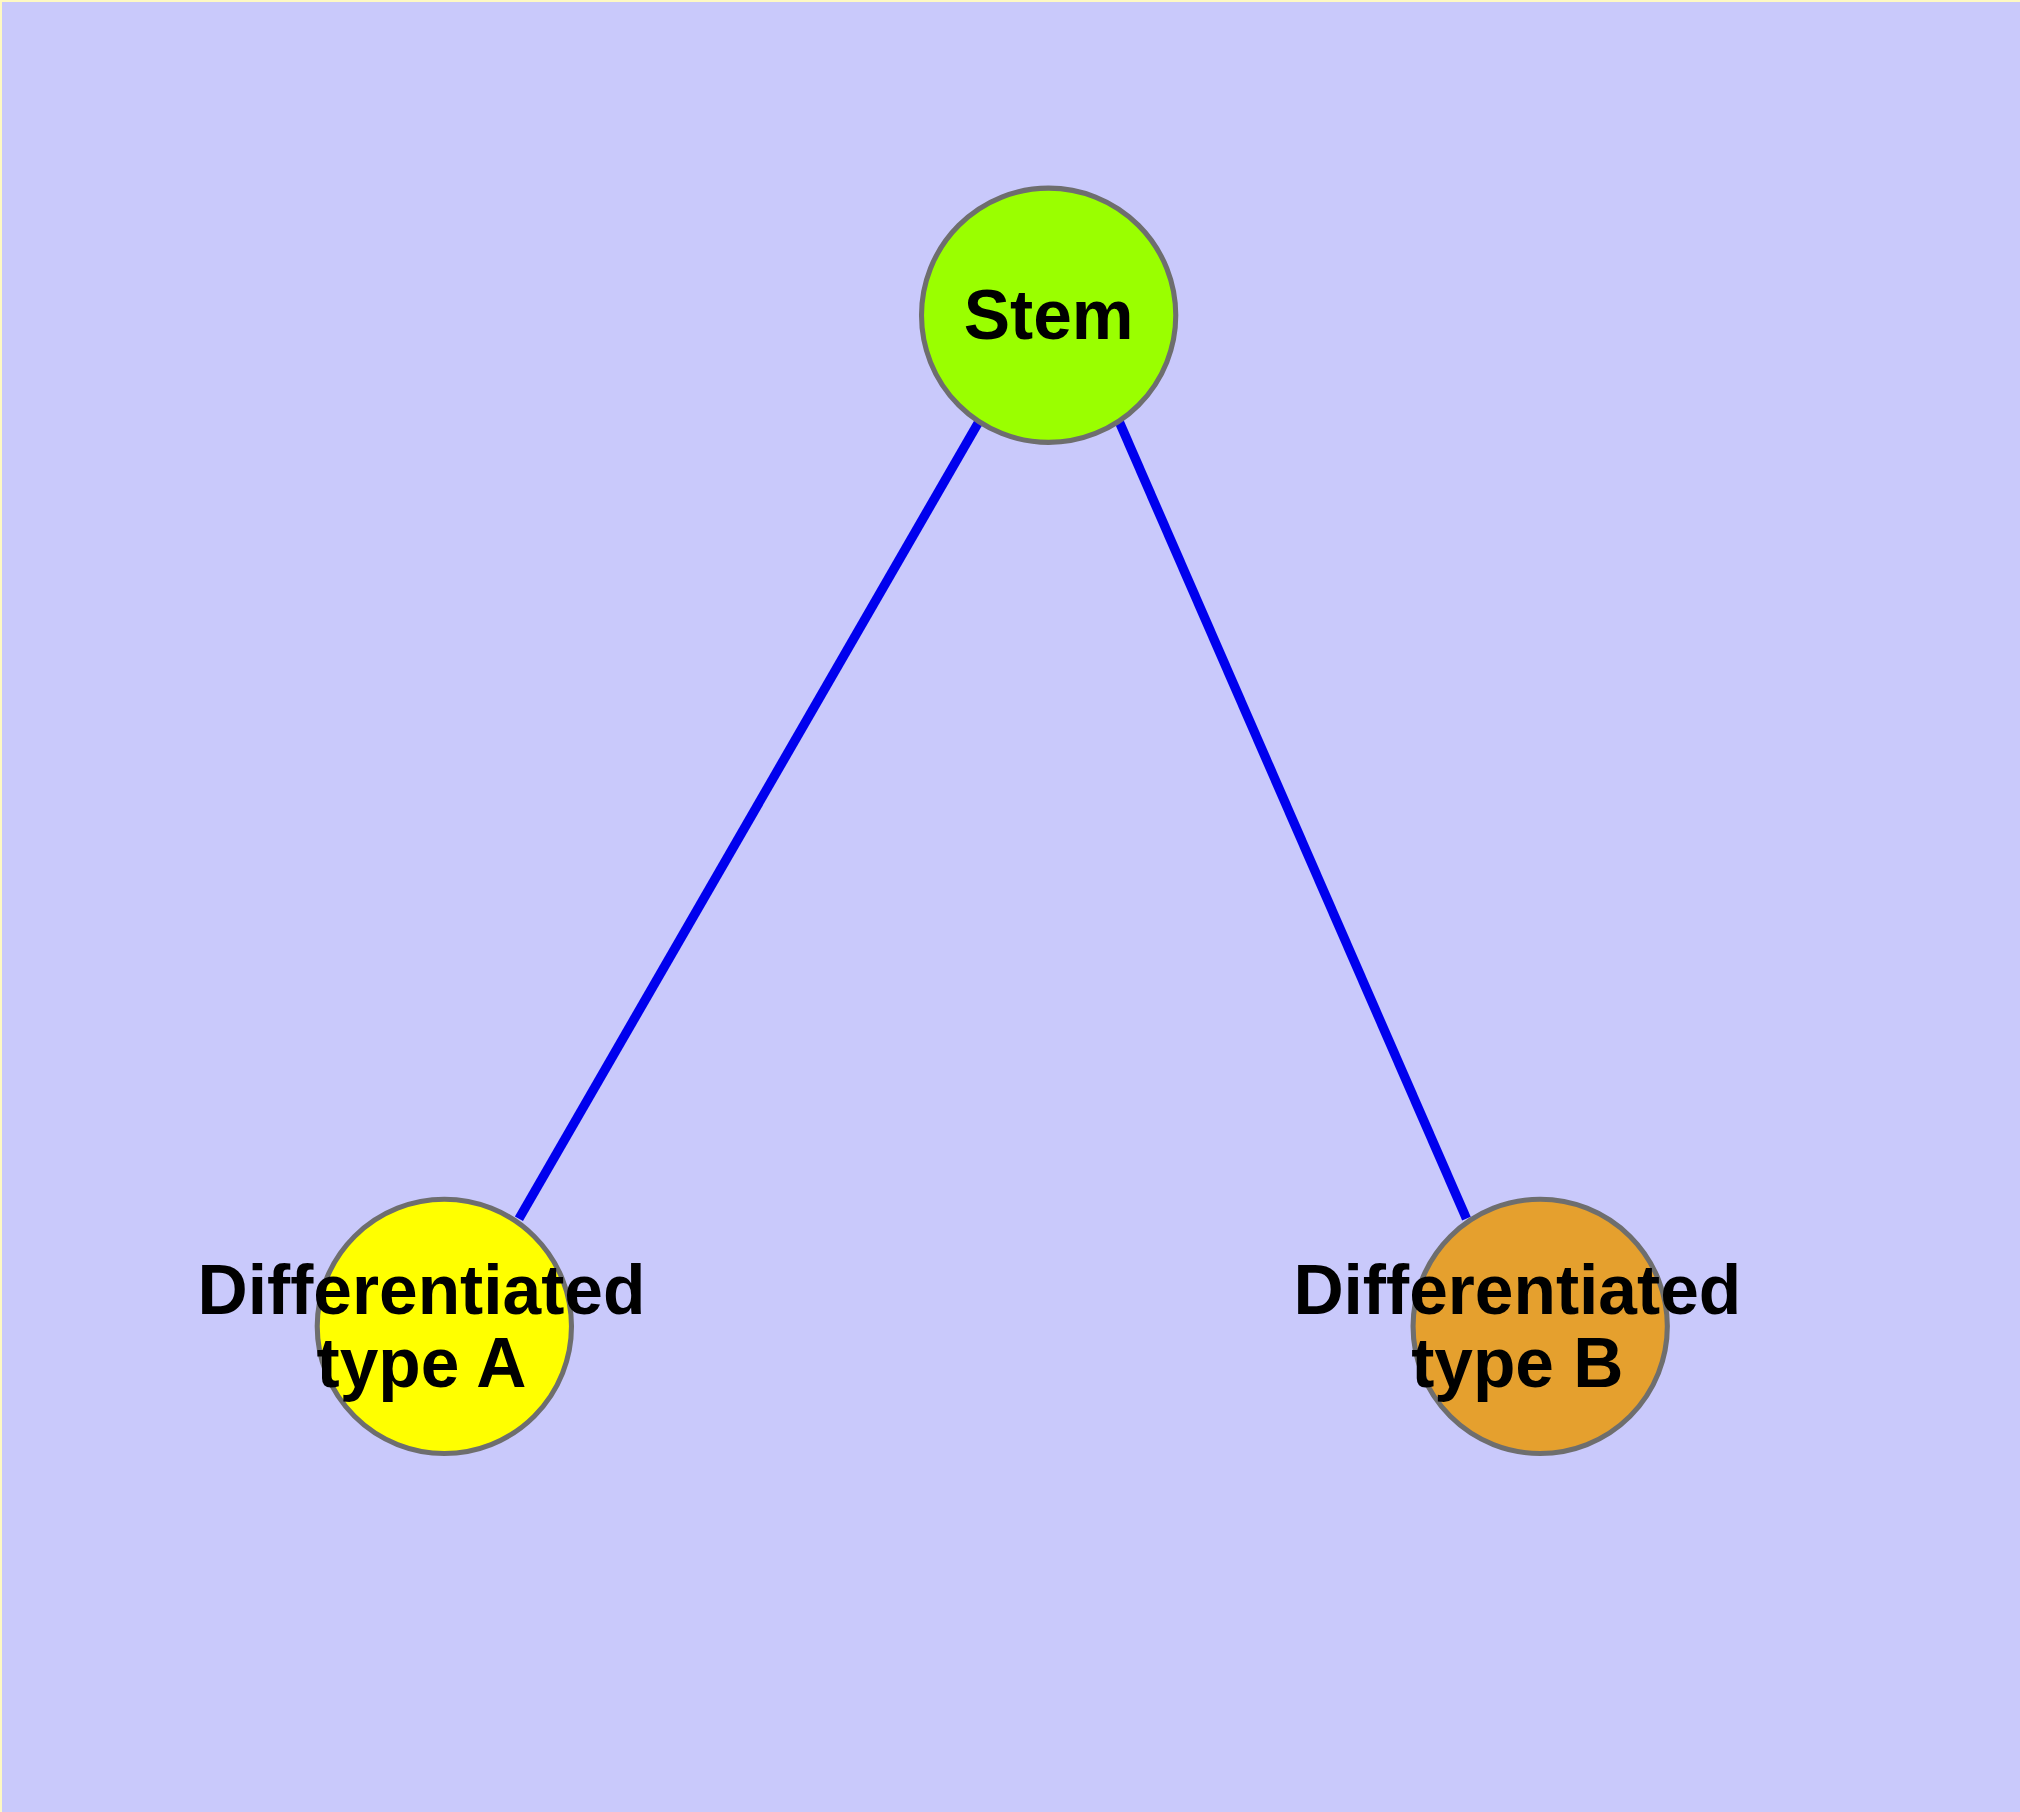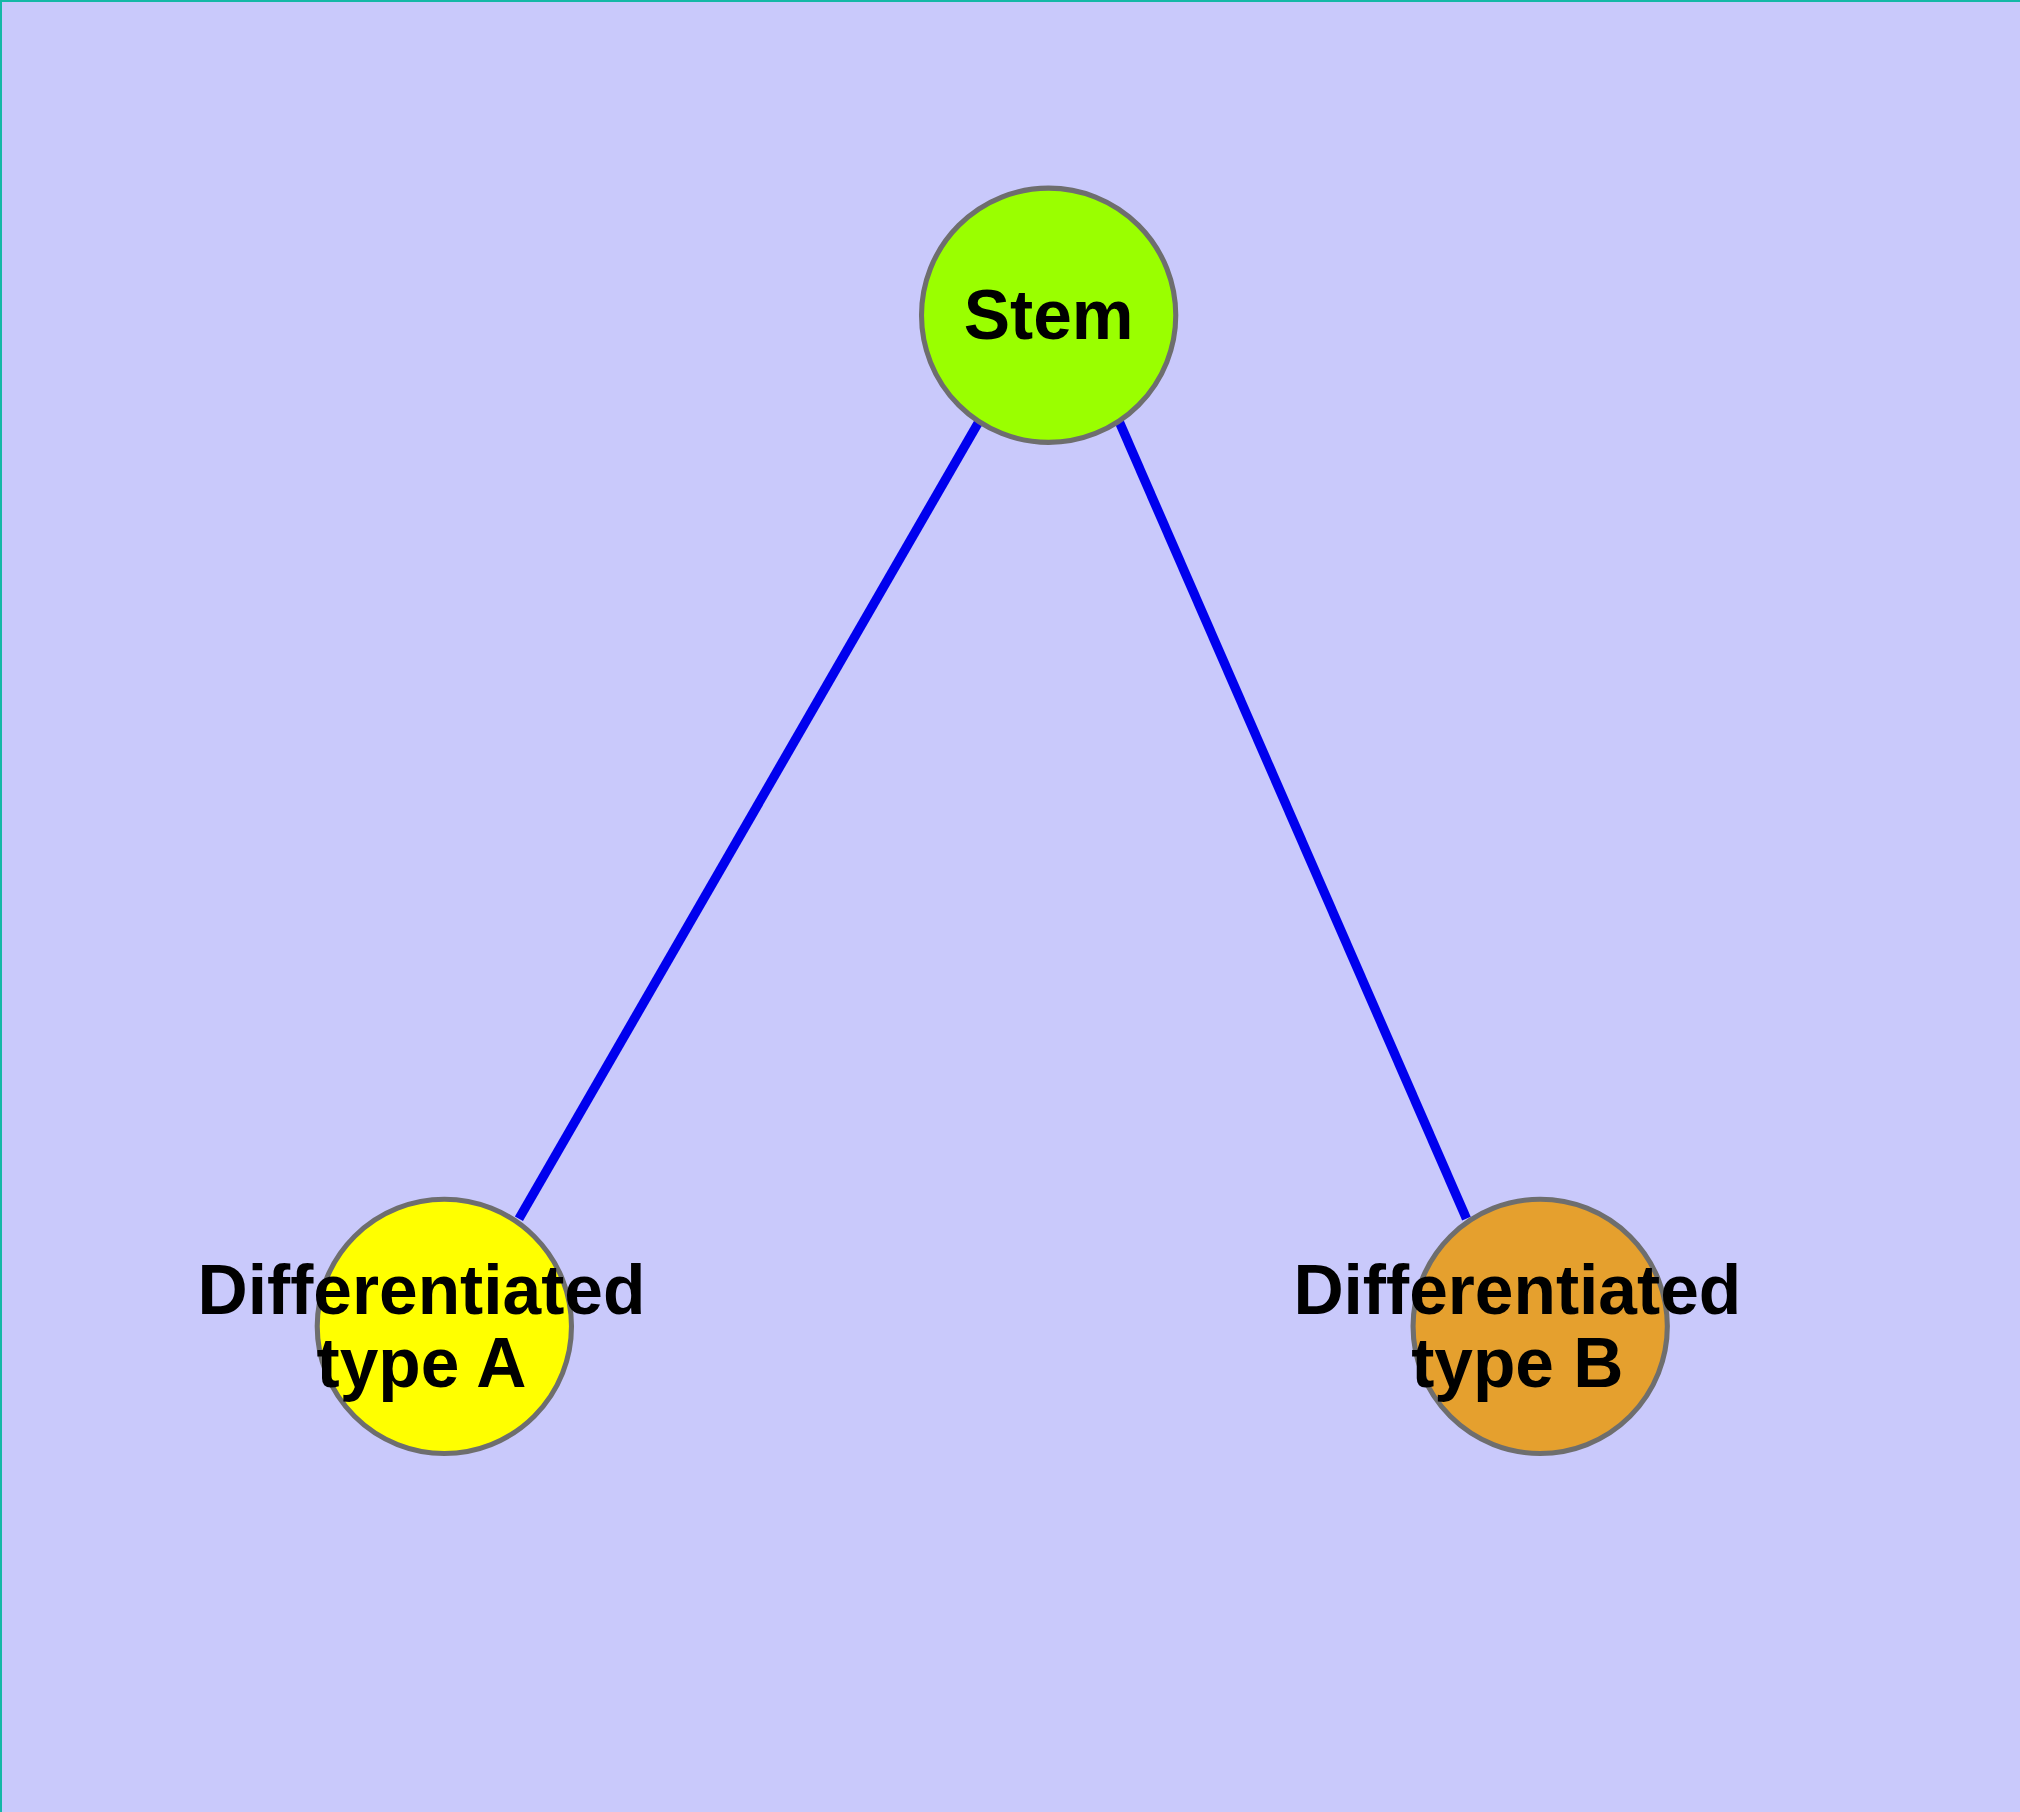--- a/index.html
+++ b/index.html
@@ -6,21 +6,21 @@
   html, body {
     margin: 0;
     padding: 0;
     background: #ffffff;
   }
   #stage {
     position: relative;
     width: 2021px;
     height: 1812px;
     overflow: hidden;
-    background: #14b8a6;
+    background: #fef9c3;
     font-family: "Liberation Sans", "DejaVu Sans", sans-serif;
   }
   #canvas-bg {
     position: absolute;
     left: 1.7px;
     top: 1.7px;
     width: 2019px;
     height: 1810px;
     background: #c9c9fb;
   }

